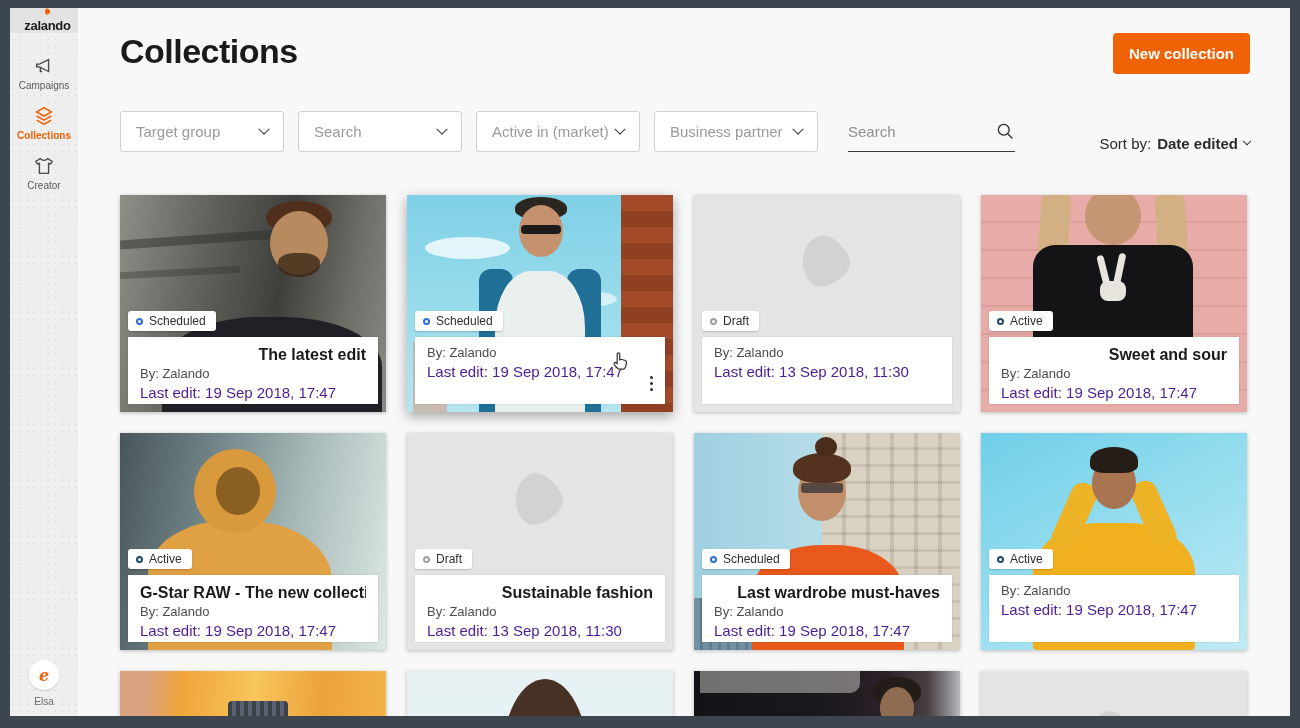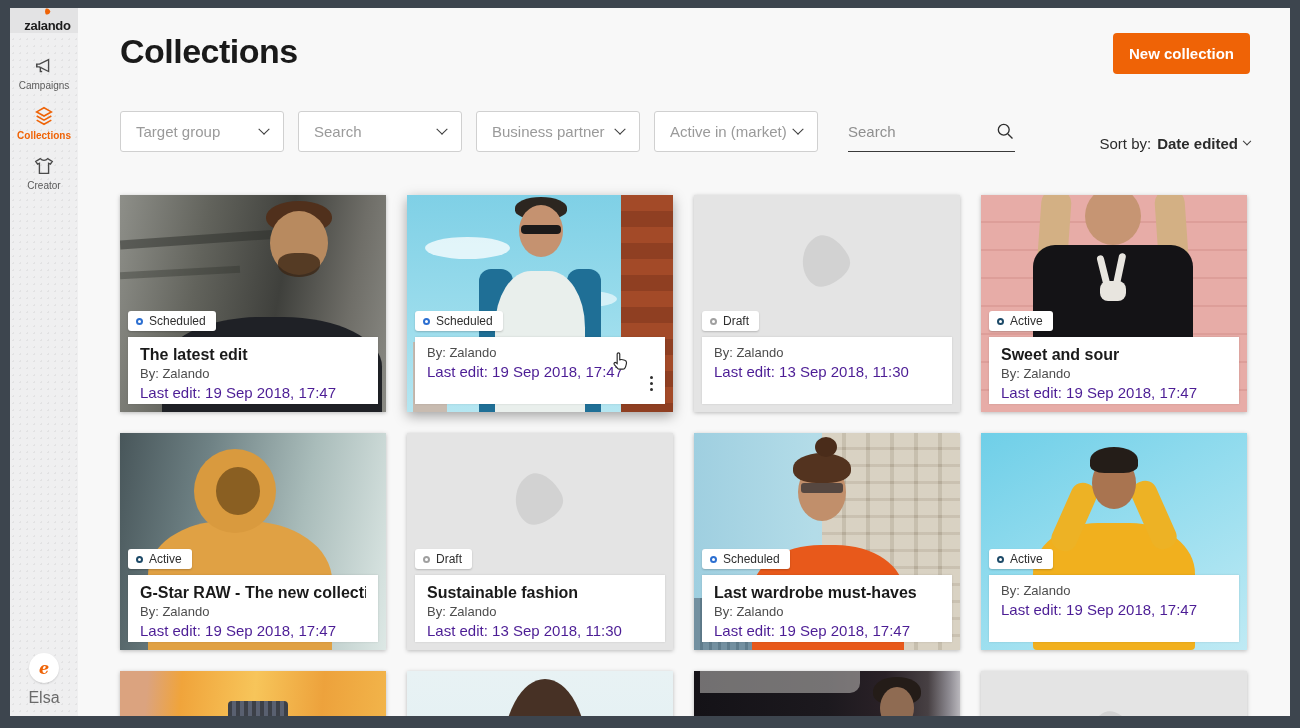--- a/index.html
+++ b/index.html
@@ -24,21 +24,21 @@
   }
   .logo-text { font-size:13px; font-weight:700; color:#1c1c1c; letter-spacing:-0.3px; }
   .nav { margin-top:18px; display:flex; flex-direction:column; gap:6px; }
   .nav-item { display:flex; flex-direction:column; align-items:center; gap:3px; padding:4px 0; cursor:pointer; }
   .nav-label { font-size:10px; color:#5a5a5a; }
   .nav-item.active .nav-label { color:#ef6306; font-weight:700; }
   .sidebar-user { position:absolute; bottom:9px; left:0; right:0; display:flex; flex-direction:column; align-items:center; gap:6px; }
   .avatar { width:30px; height:30px; border-radius:50%; background:#fff; box-shadow:0 1px 2px rgba(0,0,0,.15);
             display:flex; align-items:center; justify-content:center;
             color:#ef6306; font-family:"DejaVu Serif", serif; font-style:italic; font-weight:700; font-size:16px; }
-  .user-name { font-size:16px; color:#6a6a6a; }
+  .user-name { font-size:10px; color:#6a6a6a; }
 
   
   .main { position:absolute; left:68px; right:0; top:0; bottom:0; background:#f8f8f8; }
   .page-title { position:absolute; left:42px; top:24px; font-size:34px; font-weight:700; color:#1a1a1a; letter-spacing:-0.5px; }
   .new-btn {
     position:absolute; right:40px; top:25px; height:41px; padding:0 16px;
     background:#ef6306; color:#fff; font-size:15px; font-weight:700;
     border:none; border-radius:4px; display:flex; align-items:center; cursor:pointer;
     font-family:"Liberation Sans", sans-serif;
   }
@@ -70,21 +70,21 @@
   .photo > div { position:absolute; }
 
   .badge { position:absolute; left:8px; top:116px; background:#fff; border-radius:3px;
            padding:3px 10px 3px 8px; display:flex; align-items:center; gap:6px;
            font-size:12px; color:#2e2e2e; box-shadow:0 1px 2px rgba(0,0,0,.2); z-index:3; }
   .dot { width:7px; height:7px; border-radius:50%; border:2px solid #888; background:#fff; flex:none; }
 
   .panel { position:absolute; left:8px; right:8px; bottom:8px; height:67px; background:#fff;
            padding:8px 12px 6px; overflow:hidden; z-index:2; box-shadow:0 0 2px rgba(0,0,0,.12); }
   .card-title { font-size:16px; font-weight:700; color:#1a1a1a; line-height:19px; margin-bottom:2px;
-                white-space:nowrap; overflow:hidden; }
+                white-space:nowrap; overflow:hidden;text-align:right; }
   .card-by { font-size:13px; color:#4d4d4d; line-height:15px; margin-bottom:4px; }
   .card-edit { font-size:15px; color:#4c1d95; line-height:15px; }
 
   .kebab { position:absolute; right:10px; bottom:11px; display:flex; flex-direction:column; gap:3px; cursor:pointer; padding:2px; }
   .kebab i { width:3px; height:3px; background:#2e2e2e; border-radius:50%; display:block; }
 
   .cursor-hand { position:absolute; left:204px; top:156px; z-index:6; }
 
   
   .ph-edit { background:linear-gradient(100deg,#8e8f89 0%,#62635c 30%,#3f403c 58%,#6f6e68 82%,#8a8a84 100%); }
@@ -205,25 +205,25 @@
     <div class="filterbar">
       <div class="dropdown">
         <span class="dd-label">Target group</span>
         <span class="chev"></span>
       </div>
       <div class="dropdown">
         <span class="dd-label">Search</span>
         <span class="chev"></span>
       </div>
       <div class="dropdown">
+        <span class="dd-label">Active in (market)</span>
+        <span class="chev"></span>
+      </div>
+      <div class="dropdown">
         <span class="dd-label">Business partner</span>
-        <span class="chev"></span>
-      </div>
-      <div class="dropdown">
-        <span class="dd-label">Active in (market)</span>
         <span class="chev"></span>
       </div>
       <div class="searchbox">
         <input type="text" placeholder="Search" style="">
         <svg width="20" height="20" viewBox="0 0 24 24" fill="none" stroke="#2e2e2e" stroke-width="1.6">
           <circle cx="10.5" cy="10.5" r="6.5"></circle>
             <path d="M15.5 15.5L21 21"></path>
         </svg>
       </div>
       <div class="sortby">

